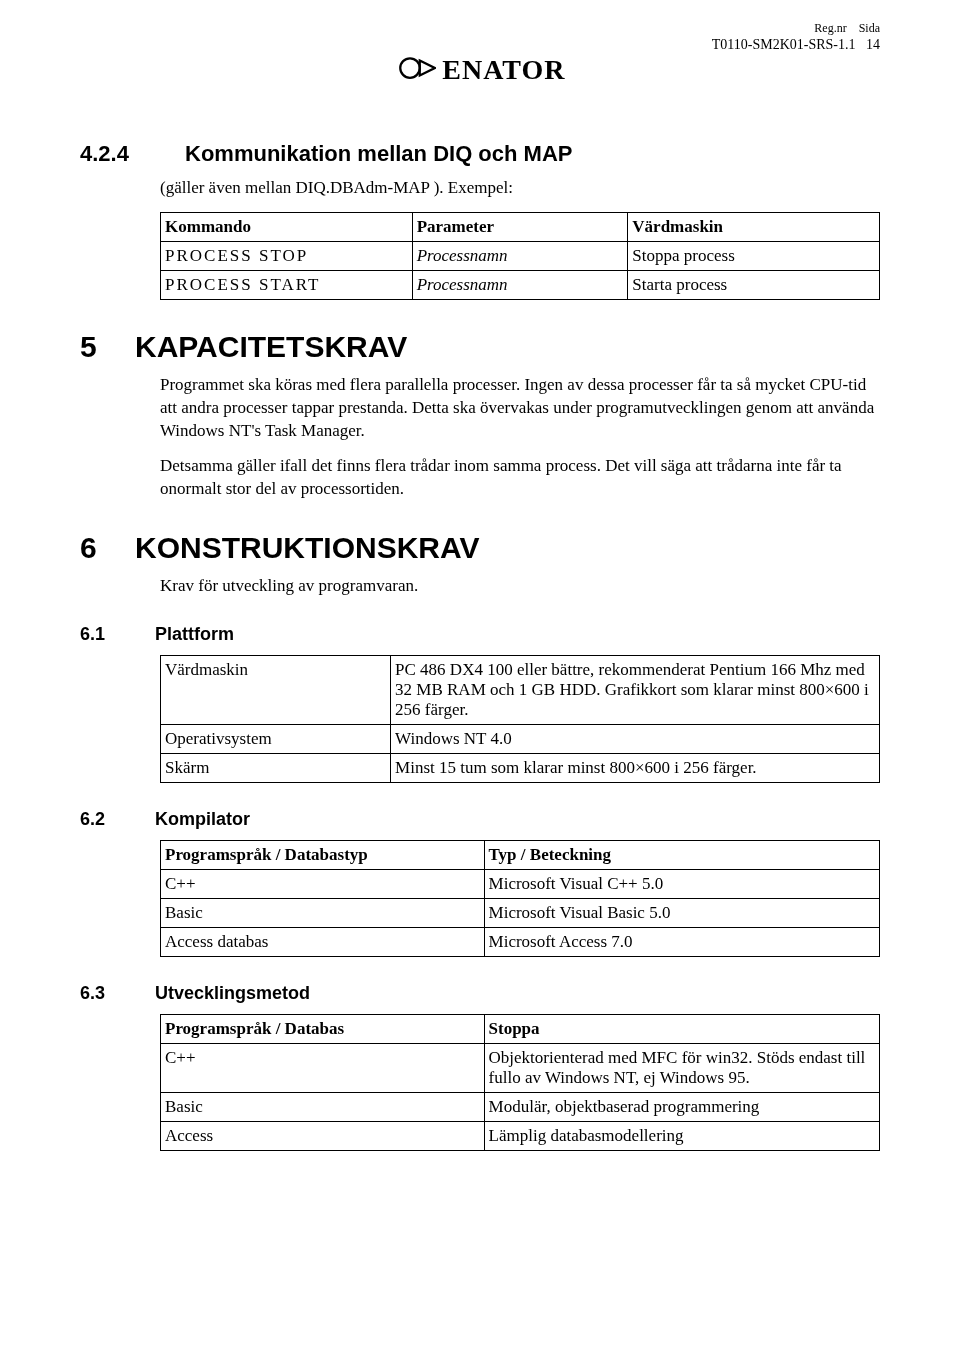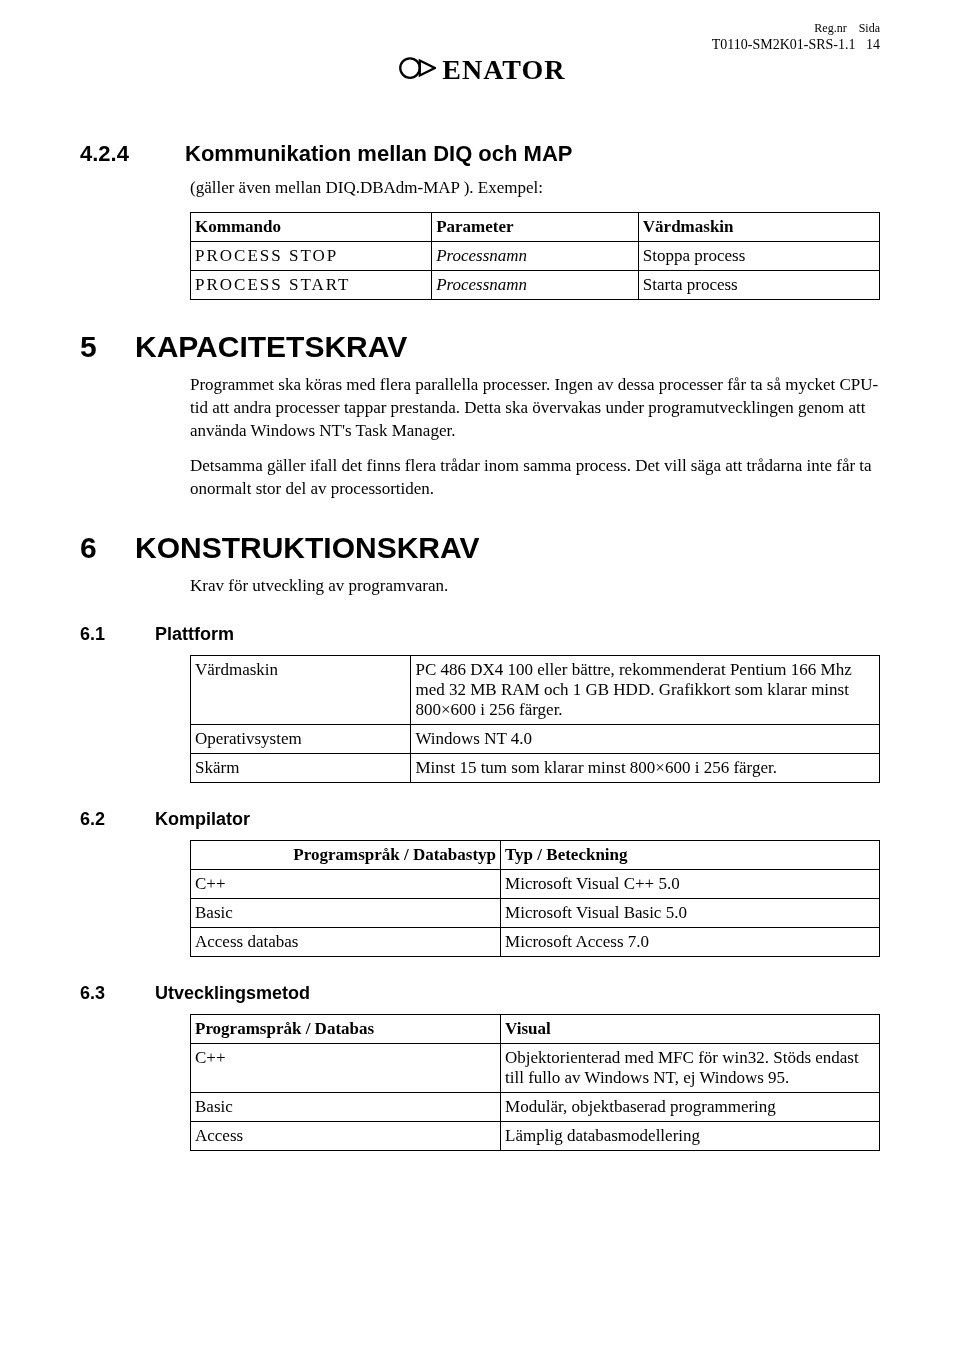--- a/index.html
+++ b/index.html
@@ -65,21 +65,21 @@
     font-size: 30px;
     margin: 30px 0 10px 0;
   }
   h2.sub {
     font-family: Arial, Helvetica, sans-serif;
     font-weight: bold;
     font-size: 18px;
     margin: 26px 0 10px 0;
   }
   .indent {
-    margin-left: 110px;
+    margin-left: 80px;
   }
   p.body {
     font-size: 17px;
     line-height: 1.35;
     margin: 10px 0 12px 0;
   }
   table.boxed {
     border-collapse: collapse;
     width: 100%;
     font-size: 17px;
@@ -206,21 +206,21 @@
       </table>
   </div>
 
   <h2 class="sub">
     <span class="h2sub-num">6.2</span><span>Kompilator</span>
   </h2>
   <div class="indent">
     <table class="boxed">
       <tbody>
           <tr>
-        <th style="width:45%;text-align:right;">Programspråk / Databastyp</th>
+        <th style="width:45%;">Programspråk / Databastyp</th>
         <th>Typ / Beteckning</th>
       </tr>
       <tr>
         <td>C++</td>
         <td>Microsoft Visual C++ 5.0</td>
       </tr>
       <tr>
         <td>Basic</td>
         <td>Microsoft Visual Basic 5.0</td>
       </tr>
@@ -233,21 +233,21 @@
   </div>
 
   <h2 class="sub">
     <span class="h2sub-num">6.3</span><span>Utvecklingsmetod</span>
   </h2>
   <div class="indent">
     <table class="boxed">
       <tbody>
           <tr>
         <th style="width:45%;">Programspråk / Databas</th>
-        <th>Visual</th>
+        <th>Stoppa</th>
       </tr>
       <tr>
         <td>C++</td>
         <td>Objektorienterad med MFC för win32. Stöds endast till fullo av Windows NT, ej Windows 95.</td>
       </tr>
       <tr>
         <td>Basic</td>
         <td>Modulär, objektbaserad programmering</td>
       </tr>
       <tr>

